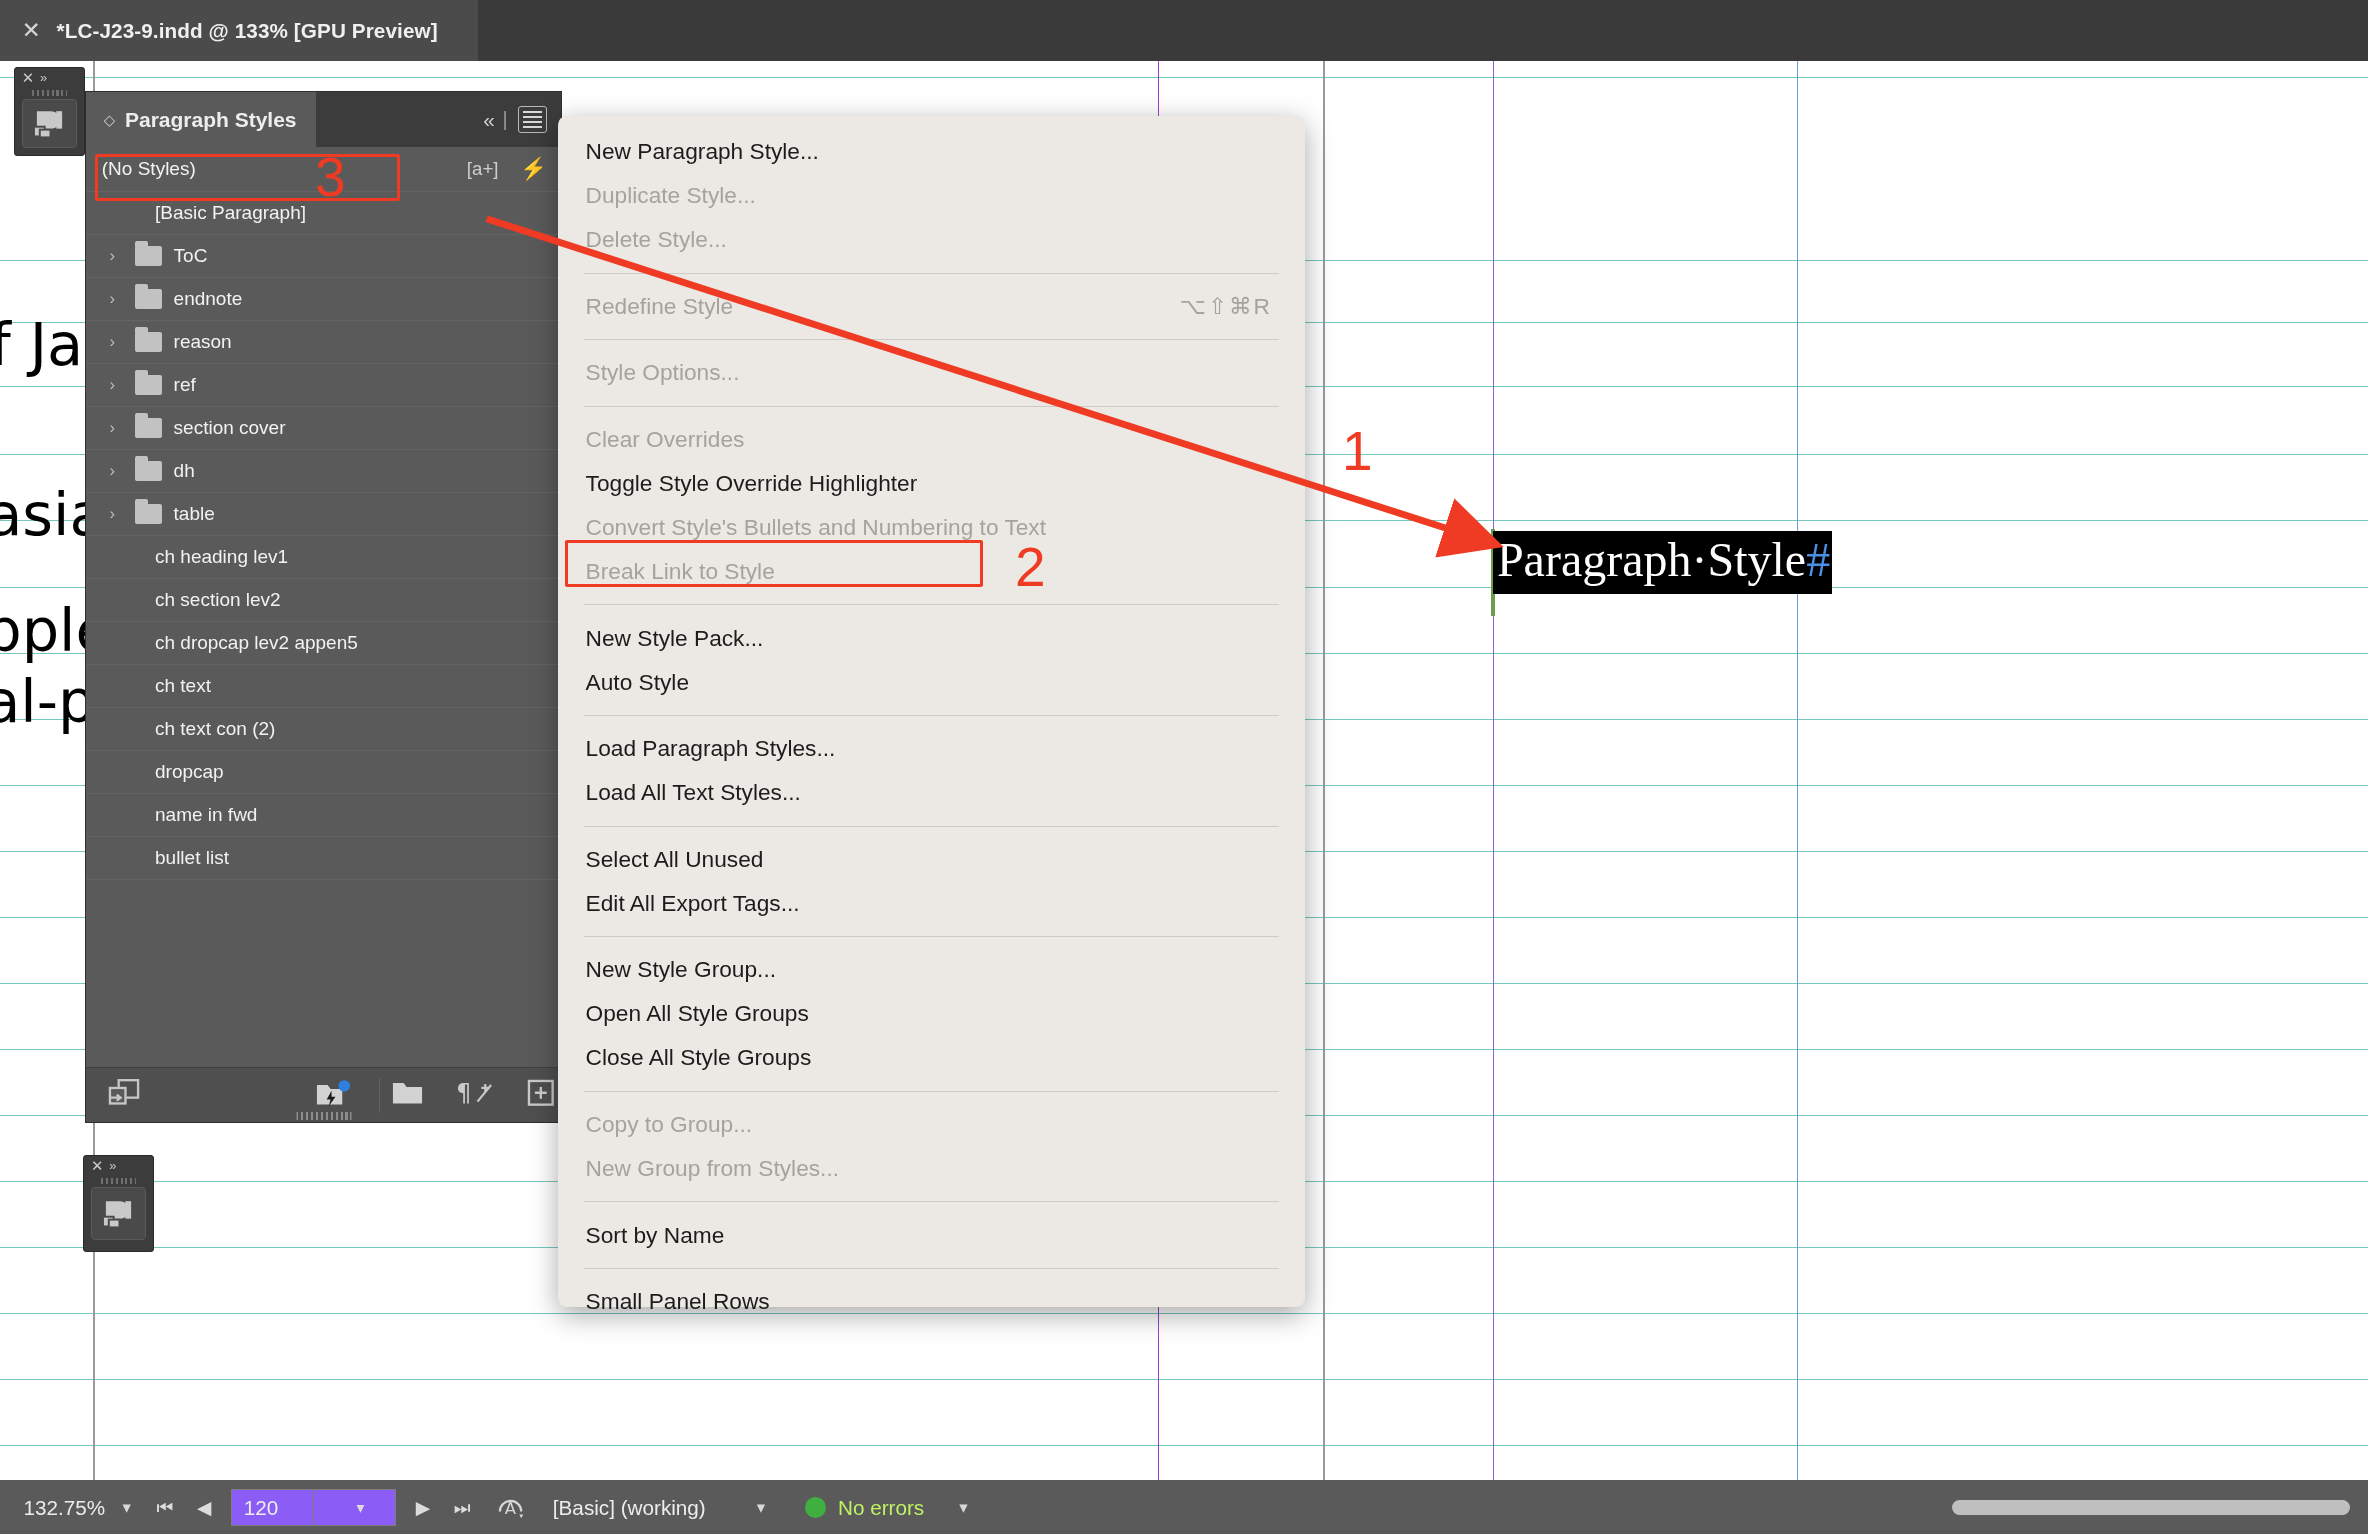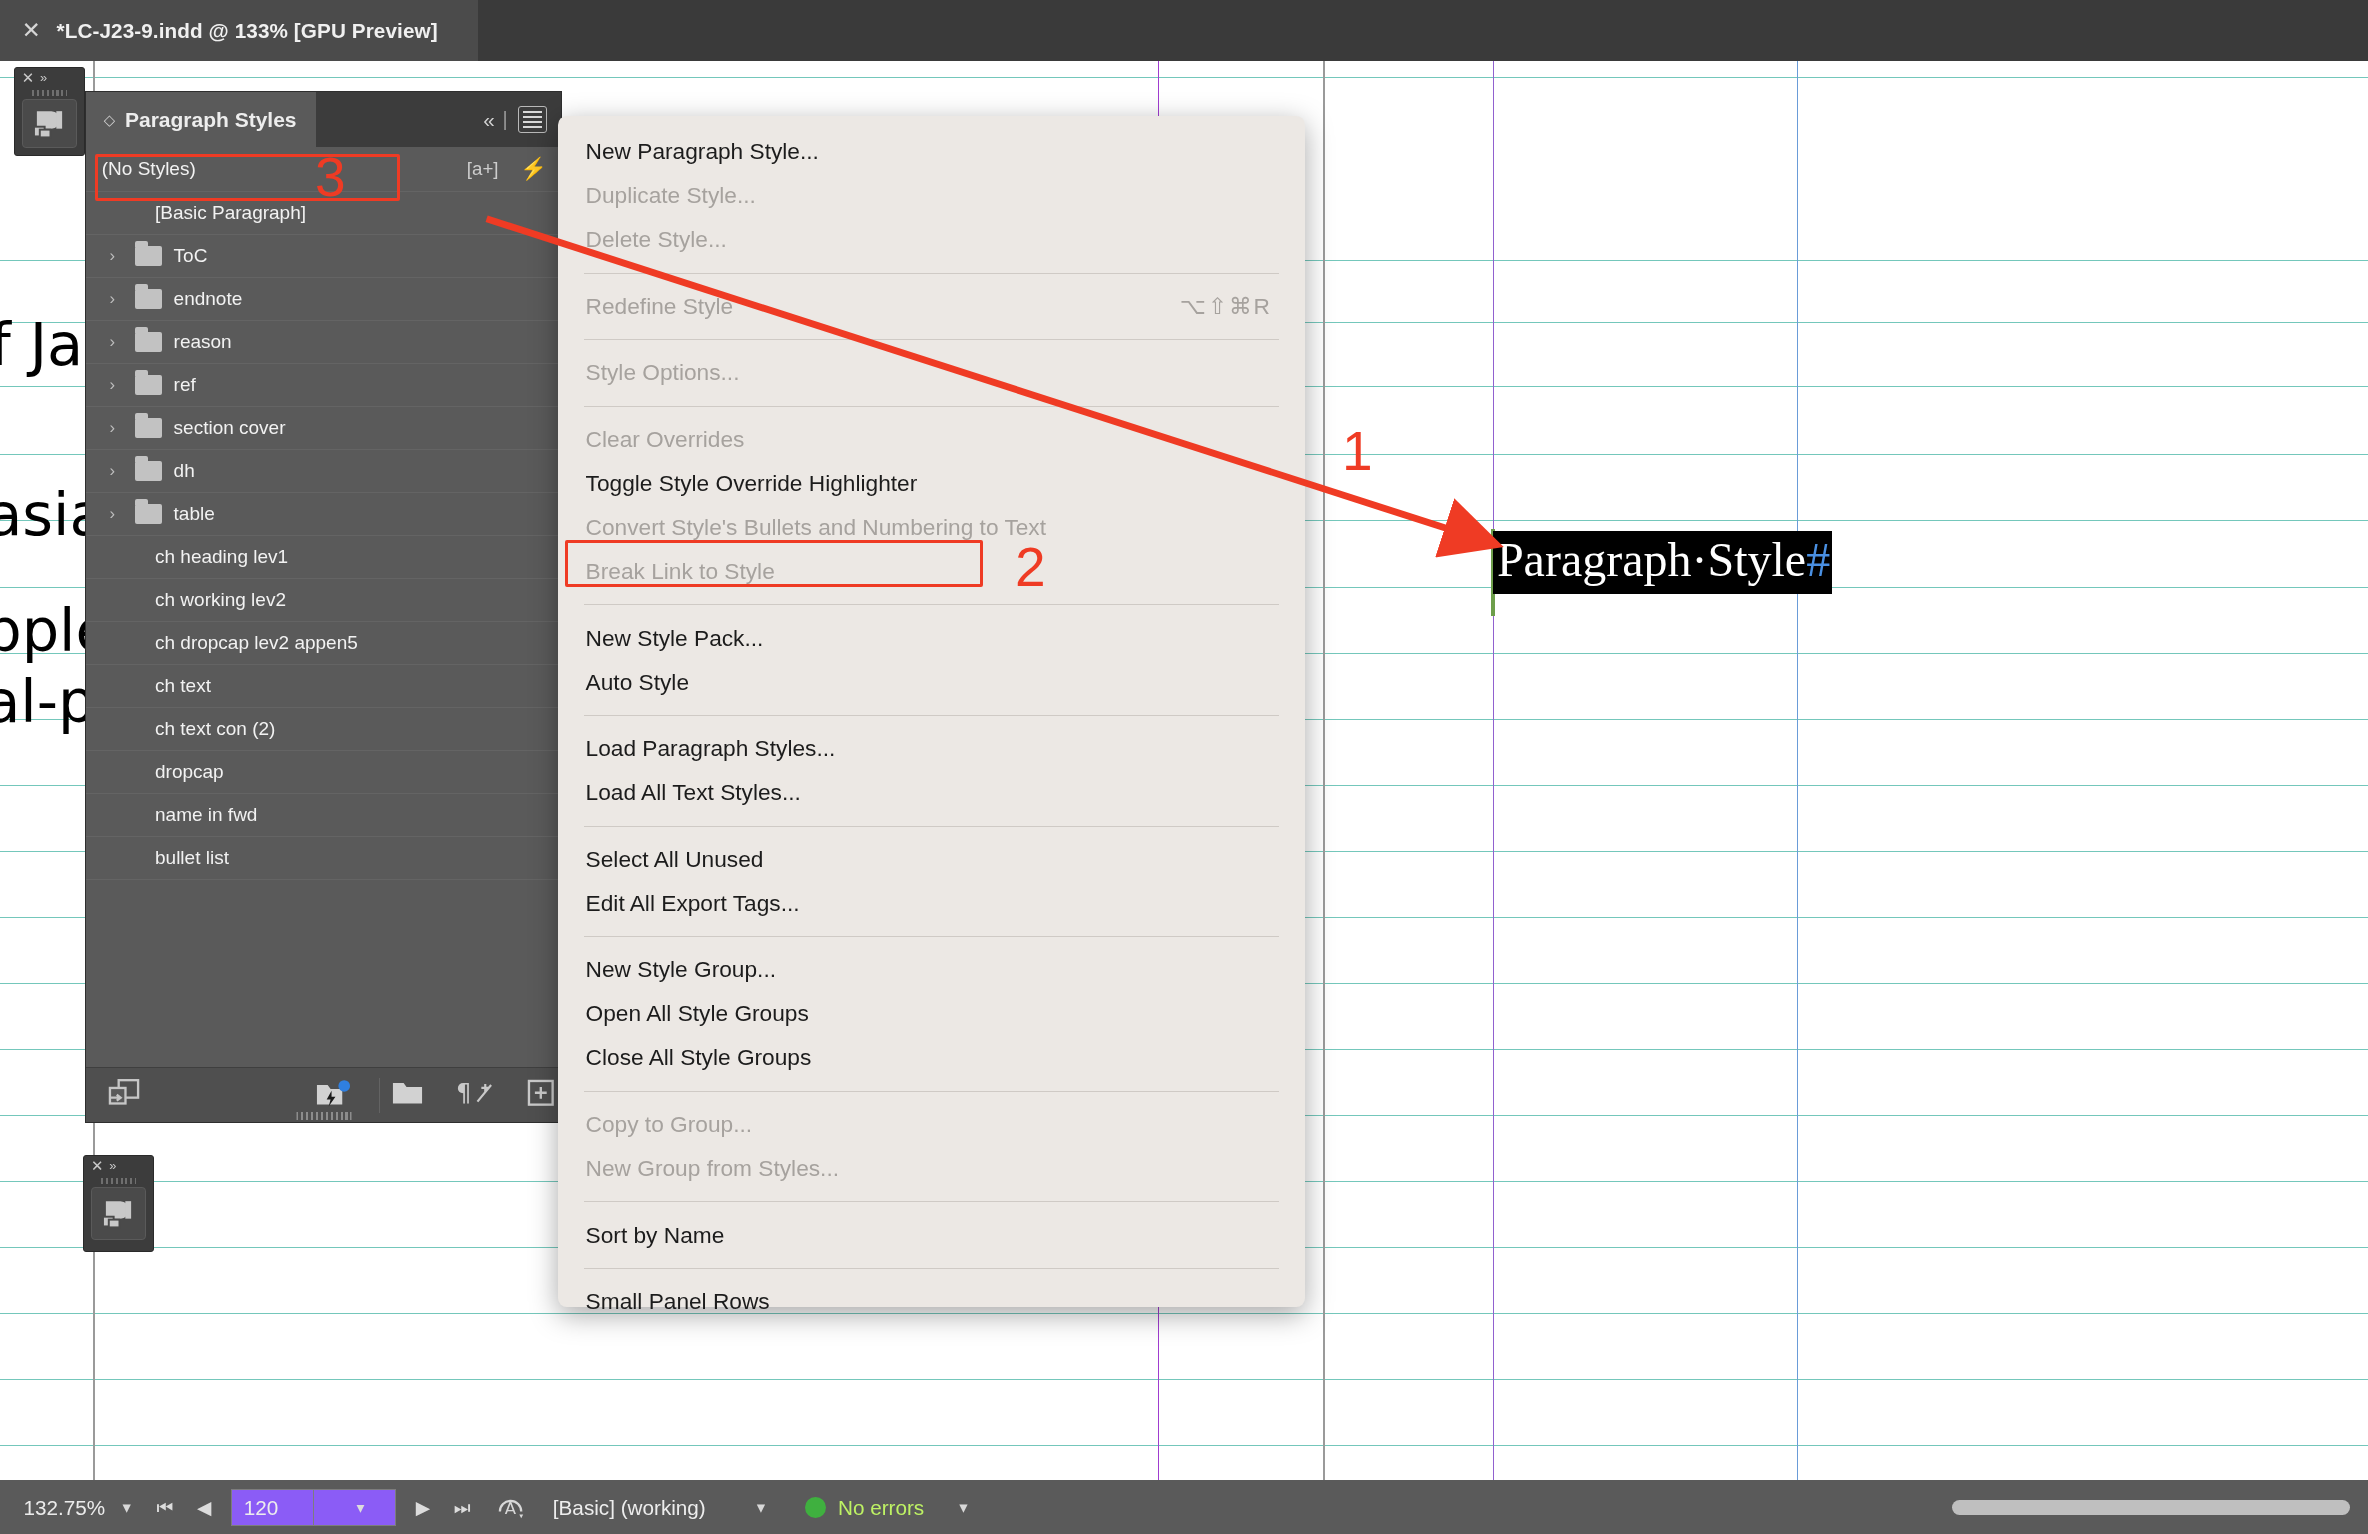--- a/index.html
+++ b/index.html
@@ -361,21 +361,21 @@
           <span class="disclose">›</span>
           <span class="folder-ico"></span>
           <span>table</span>
         </span>
       </div>
 
       <div class="style-row">
         <span class="srow-indent">ch heading lev1</span>
       </div>
       <div class="style-row">
-        <span class="srow-indent">ch working lev2</span>
+        <span class="srow-indent">ch section lev2</span>
       </div>
       <div class="style-row">
         <span class="srow-indent">ch dropcap lev2 appen5</span>
       </div>
       <div class="style-row">
         <span class="srow-indent">ch text</span>
       </div>
       <div class="style-row">
         <span class="srow-indent">ch text con (2)</span>
       </div>

